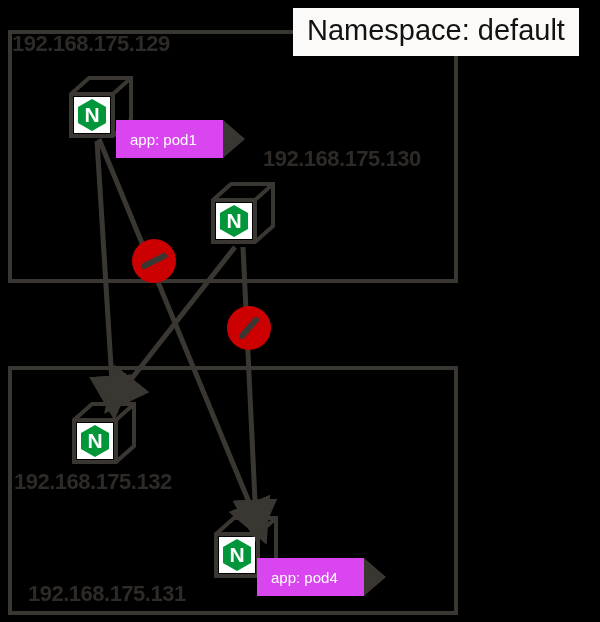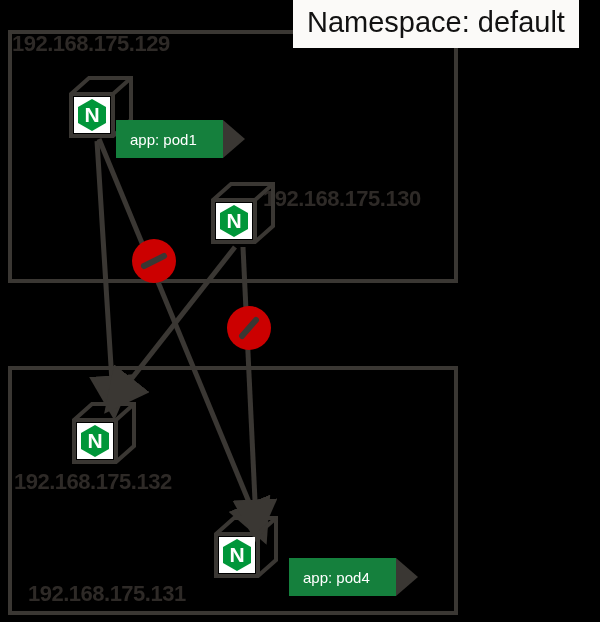--- a/index.html
+++ b/index.html
@@ -43,21 +43,21 @@
   }
   .pod {
     position: absolute;
     width: 74px;
     height: 74px;
   }
   .pod svg { display:block; }
   .tag {
     position: absolute;
     height: 38px;
-    background: #15803d;
+    background: #d946ef;
     display: flex;
     align-items: center;
     padding-left: 14px;
     padding-right: 26px;
     color: #ffffff;
     font-family: "Liberation Sans", sans-serif;
     font-size: 15px;
     white-space: nowrap;
     box-sizing: border-box;
   }
@@ -95,24 +95,24 @@
 
     <line x1="97" y1="141" x2="113" y2="398" stroke="#3a3733" stroke-width="5" marker-end="url(#ah)"></line>
 
     <line x1="99" y1="139" x2="258" y2="524" stroke="#3a3733" stroke-width="5" marker-end="url(#ah)"></line>
 
     <line x1="235" y1="247" x2="118" y2="396" stroke="#3a3733" stroke-width="5" marker-end="url(#ah)"></line>
 
     <line x1="243" y1="247" x2="256" y2="522" stroke="#3a3733" stroke-width="5" marker-end="url(#ah)"></line>
   </svg>
 
-  <div class="ns-label" style="left:293px; top:0;">Namespace: default</div>
+  <div class="ns-label" style="left:293px; top:8px;">Namespace: default</div>
 
   <div class="ip-label" style="left:12px; top:31px;">192.168.175.129</div>
-  <div class="ip-label" style="left:263px; top:146px;margin-top:40px;">192.168.175.130</div>
+  <div class="ip-label" style="left:263px; top:146px;">192.168.175.130</div>
   <div class="ip-label" style="left:14px; top:469px;">192.168.175.132</div>
   <div class="ip-label" style="left:28px; top:581px;">192.168.175.131</div>
 
   <div class="pod" style="left:63px; top:72px;">
     <svg width="74" height="74" viewBox="0 0 74 74">
       <g>
         <path d="M8,22 L26,6 L68,6 L68,48 L50,64 L8,64 Z" fill="none" stroke="#3a3733" stroke-width="4"></path>
         <path d="M8,22 L50,22 L68,6 M50,22 L50,64" fill="none" stroke="#3a3733" stroke-width="4"></path>
       </g>
       <rect x="11" y="25" width="36" height="36" fill="#ffffff"></rect>
@@ -158,21 +158,21 @@
         <path d="M8,22 L26,6 L68,6 L68,48 L50,64 L8,64 Z" fill="none" stroke="#3a3733" stroke-width="4"></path>
         <path d="M8,22 L50,22 L68,6 M50,22 L50,64" fill="none" stroke="#3a3733" stroke-width="4"></path>
       </g>
       <rect x="11" y="25" width="36" height="36" fill="#ffffff"></rect>
       <g>
         <polygon points="29,27 43,35 43,51 29,59 15,51 15,35" fill="#009639"></polygon>
         <text x="29" y="50" font-family="'Liberation Sans',sans-serif" font-size="21" font-weight="bold" fill="#ffffff" text-anchor="middle">N</text>
       </g>
     </svg>
   </div>
-  <div class="tag" style="left:257px; top:558px;margin-left:32px;">app: pod4</div>
+  <div class="tag" style="left:257px; top:558px;">app: pod4</div>
 
   <div class="block-icon" style="left:131px; top:238px;">
     <svg width="46" height="46" viewBox="0 0 46 46">
       <circle cx="23" cy="23" r="22" fill="#cc0000"></circle>
       <line x1="13" y1="28" x2="33" y2="18" stroke="#3a3733" stroke-width="6" stroke-linecap="round"></line>
     </svg>
   </div>
   <div class="block-icon" style="left:226px; top:305px;">
     <svg width="46" height="46" viewBox="0 0 46 46">
       <circle cx="23" cy="23" r="22" fill="#cc0000"></circle>

